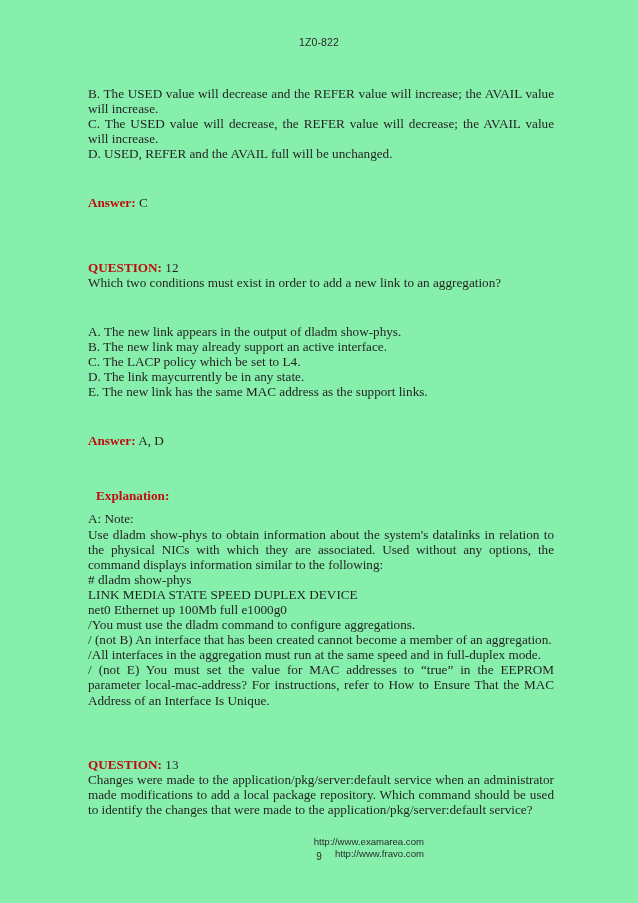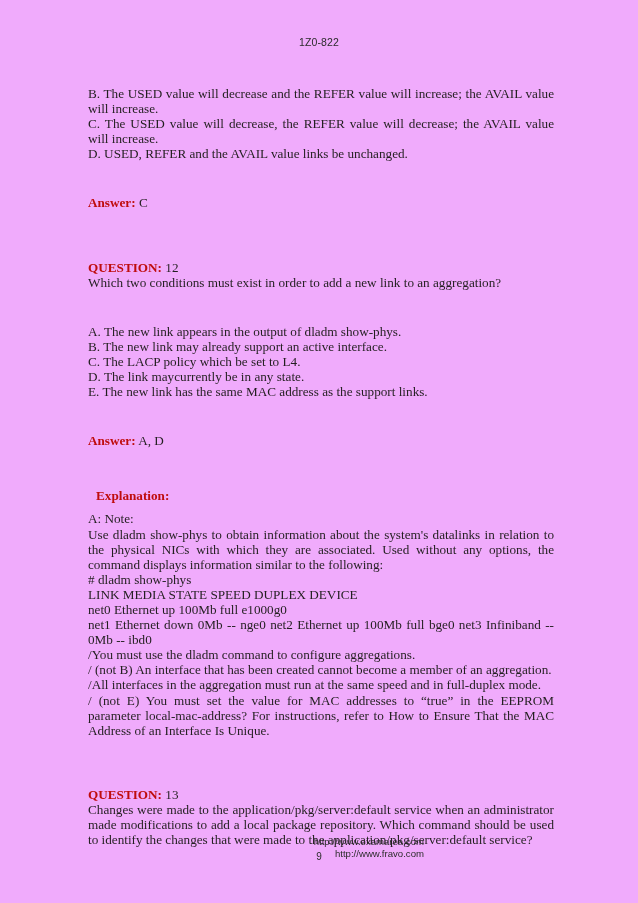--- a/index.html
+++ b/index.html
@@ -11,21 +11,21 @@
     width: 638px;
     height: 903px;
     position: relative;
     font-family: "Liberation Serif", serif;
     color: #231f20;
     -webkit-font-smoothing: antialiased;
   }
   .page {
     position: absolute;
     inset: 0;
-    background: #f0abfc;
+    background: #86efac;
   }
   
   .doc-header {
     position: absolute;
     top: 36px;
     left: 0;
     width: 638px;
     text-align: center;
     font-family: "Liberation Sans", sans-serif;
     font-size: 10.5px;
@@ -105,21 +105,21 @@
 
 <div class="page">
 
   <div class="doc-header">1Z0-822</div>
 
   <div class="content">
 
     <div class="block">
       <p class="just">B. The USED value will decrease and the REFER value will increase; the AVAIL value will increase.</p>
       <p class="just">C. The USED value will decrease, the REFER value will decrease; the AVAIL value will increase.</p>
-      <p class="line">D. USED, REFER and the AVAIL value links be unchanged.</p>
+      <p class="line">D. USED, REFER and the AVAIL full will be unchanged.</p>
     </div>
 
     <div class="spacer-3"></div>
 
     <p class="line"><span class="label-red">Answer:</span> <span>C</span></p>
 
     <div class="spacer-3"></div>
     <div class="spacer-1"></div>
 
     <p class="line"><span class="label-red">QUESTION:</span> <span>12</span></p>
@@ -142,21 +142,20 @@
     <div class="spacer-2"></div>
 
     <p class="red-head">Explanation:</p>
 
     <div class="block">
       <p class="line">A: Note:</p>
       <p class="just">Use dladm show-phys to obtain information about the system's datalinks in relation to the physical NICs with which they are associated. Used without any options, the command displays information similar to the following:</p>
       <p class="line"># dladm show-phys</p>
       <p class="line">LINK MEDIA STATE SPEED DUPLEX DEVICE</p>
       <p class="line">net0 Ethernet up 100Mb full e1000g0</p>
-      <p class="just">net1 Ethernet down 0Mb -- nge0 net2 Ethernet up 100Mb full bge0 net3 Infiniband -- 0Mb -- ibd0</p>
       <p class="line">/You must use the dladm command to configure aggregations.</p>
       <p class="line">/ (not B) An interface that has been created cannot become a member of an aggregation.</p>
       <p class="line">/All interfaces in the aggregation must run at the same speed and in full-duplex mode.</p>
       <p class="just">/ (not E) You must set the value for MAC addresses to “true” in the EEPROM parameter local-mac-address? For instructions, refer to How to Ensure That the MAC Address of an Interface Is Unique.</p>
     </div>
 
     <div class="spacer-3"></div>
     <div class="spacer-1"></div>
 
     <p class="line"><span class="label-red">QUESTION:</span> <span>13</span></p>

